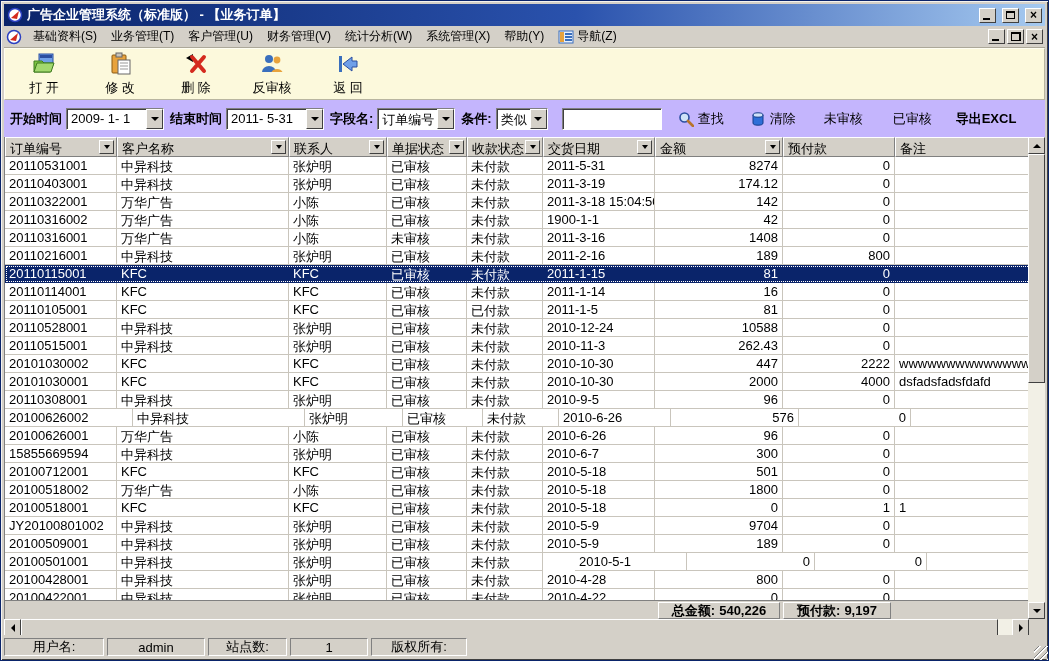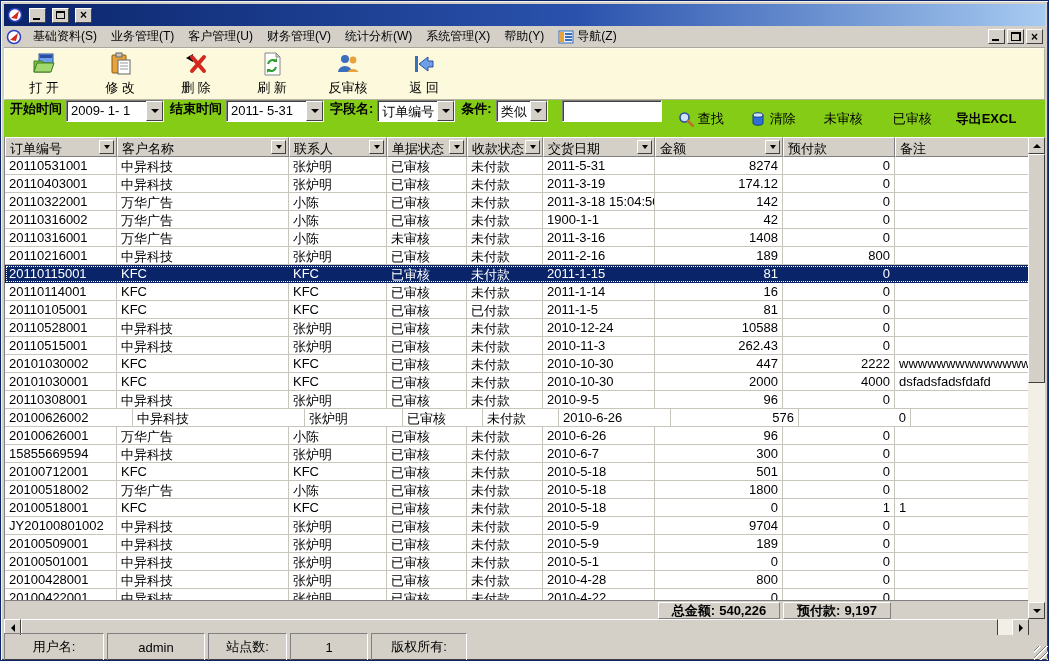--- a/index.html
+++ b/index.html
@@ -45,21 +45,21 @@
     background:#fcf9dc;
     border:1px solid;border-color:#fffef2 #b8b5a0 #b8b5a0 #fffef2;
     display:flex;align-items:center;padding:1px 8px;gap:14px;
   }
   .tb-btn{width:62px;height:46px;display:flex;flex-direction:column;align-items:center;justify-content:center;gap:3px;cursor:default;border:1px solid transparent;}
   .tb-icon{width:24px;height:24px;}
   .tb-label{font-size:13px;white-space:nowrap;}
   
   .filterbar{
     position:absolute;left:3px;top:99px;right:3px;height:37px;
-    background:#84cc16;display:flex;padding:0 6px;
+    background:#c4b5fd;display:flex;align-items:center;padding:0 6px;
   }
   .flabel{font-weight:bold;font-size:13px;white-space:nowrap;}
   .combo{
     display:flex;height:22px;background:#fff;margin:0 6px 0 4px;
     border:1px solid;border-color:#808080 #fff #fff #808080;
     box-shadow:inset 1px 1px 0 #404040;
   }
   .combo-text{flex:1;padding:2px 3px 0 4px;white-space:nowrap;overflow:hidden;font-size:13px;}
   .combo-btn{width:17px;background:#d4d0c8;border:1px solid;border-color:#fff #404040 #404040 #fff;display:flex;align-items:center;justify-content:center;}
   .arr-d{width:0;height:0;border-left:4px solid transparent;border-right:4px solid transparent;border-top:4px solid #000;}
@@ -103,37 +103,38 @@
   .vbtn-down{position:absolute;left:0;bottom:0;}
   .hthumb{width:977px;height:17px;background:#d4d0c8;border:1px solid;border-color:#fff #404040 #404040 #fff;flex:0 0 auto;}
   .htrack{flex:1;}
   .hcorner{width:16px;height:17px;background:#d4d0c8;flex:0 0 auto;}
   
   .statusbar{
     position:absolute;left:3px;right:3px;bottom:3px;height:22px;background:#d4d0c8;
     display:flex;align-items:center;gap:3px;padding-top:2px;
   }
   .sb-panel{
-    height:28px;border:1px solid;border-color:#808080 #fff #fff #808080;
+    height:18px;border:1px solid;border-color:#808080 #fff #fff #808080;
     display:flex;align-items:center;justify-content:center;font-size:13px;white-space:nowrap;flex:0 0 auto;padding:0 0;
   }
   .sb-panel.last{flex:1;justify-content:flex-start;gap:60px;padding-left:6px;}
   .grip{position:absolute;right:0;bottom:0;width:14px;height:14px;
     background:repeating-linear-gradient(135deg,transparent 0 3px,#808080 3px 4px,#fff 4px 5px);}
 </style>
 </head>
 <body>
 
 <div class="window">
 
   <div class="titlebar">
     <span class="icon16"><svg viewBox="0 0 16 16" width="16" height="16">
           <circle cx="8" cy="8" r="6.5" fill="#fff" stroke="#2b3fc0" stroke-width="1.5"></circle>
           <path d="M4 11 L12 4 L10 12 Z" fill="#d42a1e"></path>
         </svg></span>
+    <span class="title">广告企业管理系统（标准版） - 【业务订单】</span>
     <span class="winbtn">
         <i class="g-min"></i>
       </span>
     <span class="winbtn">
         <i class="g-max"></i>
       </span>
     <span class="winbtn">
         <span class="g-close">×</span>
       </span>
   </div>
@@ -209,31 +210,20 @@
             <line x1="12" y1="17" x2="20" y2="17" stroke="#999"></line>
           </svg></span>
         <span class="tb-label">修 改</span>
       </div>
       <div class="tb-btn">
         <span class="tb-icon"><svg viewBox="0 0 24 24" width="24" height="24">
             <path d="M2 6 L9 2 v8 Z" fill="#000"></path>
             <path d="M8 5 L20 19 M20 5 L8 19" stroke="#d42a1e" stroke-width="4" stroke-linecap="round"></path>
           </svg></span>
         <span class="tb-label">删 除</span>
-      </div>
-      <div class="tb-btn">
-        <span class="tb-icon"><svg viewBox="0 0 24 24" width="24" height="24">
-            <path d="M5 1 h11 l4 4 v18 H5 Z" fill="#fff" stroke="#888"></path>
-            <path d="M16 1 l4 4 h-4 Z" fill="#d8d4cc" stroke="#888"></path>
-            <path d="M8 12 a5 5 0 0 1 8-3" fill="none" stroke="#2e9e2e" stroke-width="2"></path>
-            <path d="M17 6 v4 h-4 Z" fill="#2e9e2e"></path>
-            <path d="M16 15 a5 5 0 0 1-8 3" fill="none" stroke="#2e9e2e" stroke-width="2"></path>
-            <path d="M7 21 v-4 h4 Z" fill="#2e9e2e"></path>
-          </svg></span>
-        <span class="tb-label">刷 新</span>
       </div>
       <div class="tb-btn">
         <span class="tb-icon"><svg viewBox="0 0 24 24" width="24" height="24">
             <circle cx="9" cy="7" r="4" fill="#3a6fbd"></circle>
             <path d="M2 20 a7 6 0 0 1 14 0 Z" fill="#3a6fbd"></path>
             <circle cx="17" cy="8" r="3.4" fill="#e8a33d"></circle>
             <path d="M11.5 20 a6 5 0 0 1 11 0 Z" fill="#e8a33d"></path>
           </svg></span>
         <span class="tb-label">反审核</span>
       </div>
@@ -563,21 +553,21 @@
           <div class="gcell num" style="width: 128px;">189</div>
           <div class="gcell num" style="width: 112px;">0</div>
           <div class="gcell" style="width: 138px;"></div>
         </div>
         <div class="grow">
           <div class="gcell" style="width: 112px;">20100501001</div>
           <div class="gcell" style="width: 172px;">中异科技</div>
           <div class="gcell" style="width: 98px;">张炉明</div>
           <div class="gcell" style="width: 80px;">已审核</div>
           <div class="gcell" style="width: 76px;">未付款</div>
-          <div class="gcell" style="width: 112px;">2010-5-1</div>
+          <div class="gcell" style="width: 112px; margin-left: 32px;">2010-5-1</div>
           <div class="gcell num" style="width: 128px;">0</div>
           <div class="gcell num" style="width: 112px;">0</div>
           <div class="gcell" style="width: 138px;"></div>
         </div>
         <div class="grow">
           <div class="gcell" style="width: 112px;">20100428001</div>
           <div class="gcell" style="width: 172px;">中异科技</div>
           <div class="gcell" style="width: 98px;">张炉明</div>
           <div class="gcell" style="width: 80px;">已审核</div>
           <div class="gcell" style="width: 76px;">未付款</div>

